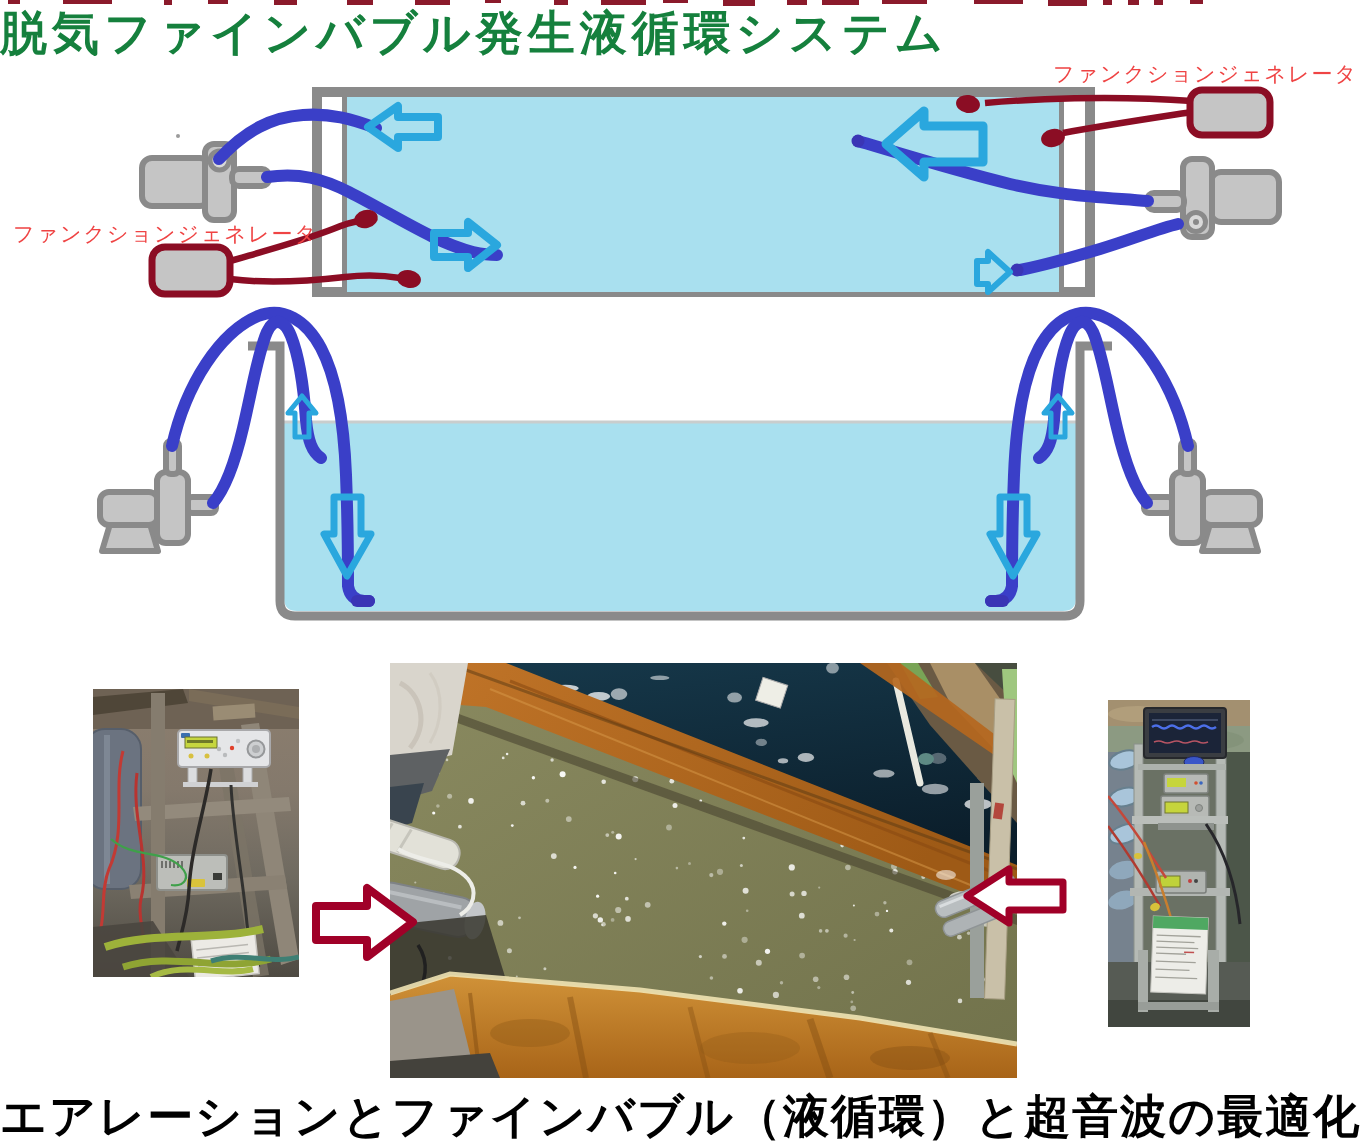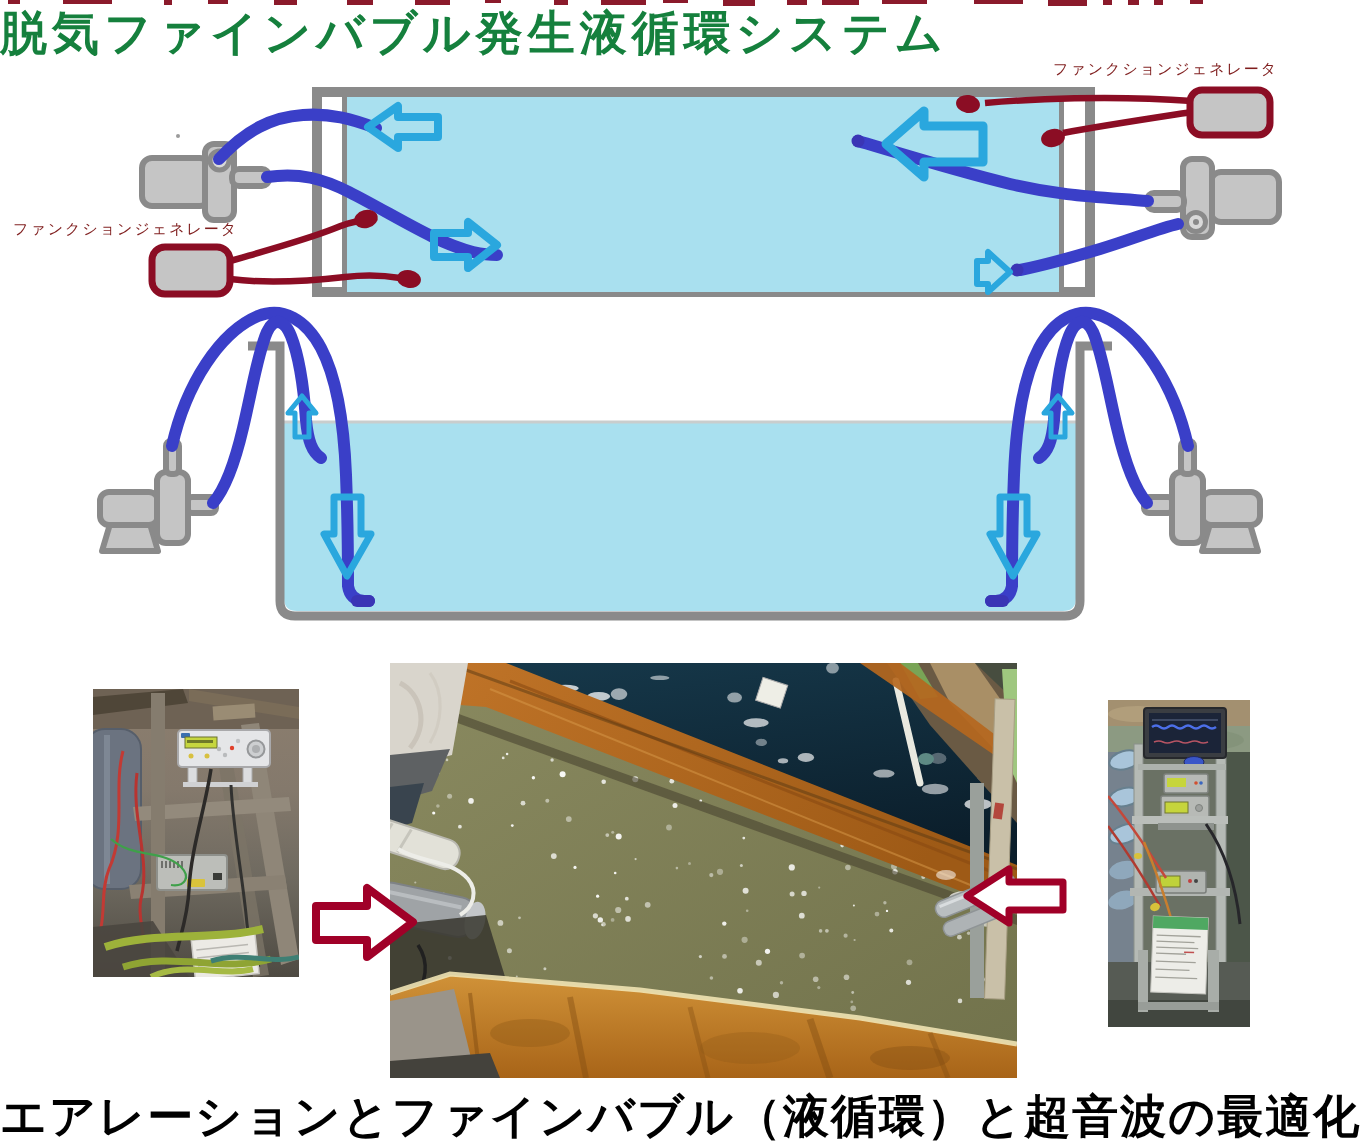--- a/index.html
+++ b/index.html
@@ -1,21 +1,21 @@
 <!DOCTYPE html>
 <html><head>
 <meta charset="utf-8">
 <style>
   html,body{margin:0;padding:0;background:#fff;}
   .stage{position:relative;width:1360px;height:1145px;background:#fff;overflow:hidden;
          font-family:"Liberation Sans","DejaVu Sans",sans-serif;}
   .layer{position:absolute;left:0;top:0;}
   .title{position:absolute;left:0;top:2px;width:1360px;text-align:left;
          font-size:47px;font-weight:bold;color:#15803d;letter-spacing:5px;white-space:nowrap;}
-  .fg-label{position:absolute;font-size:15px;color:#7f1d1d;letter-spacing:2px;white-space:nowrap;}
+  .fg-label{position:absolute;font-size:21px;color:#ef4444;letter-spacing:2px;white-space:nowrap;}
   .fg-label.left{left:13px;top:220px;}
   .fg-label.right{left:1053px;top:60px;}
   .caption{position:absolute;left:0;top:1086px;width:1360px;text-align:center;
            font-size:46px;font-weight:bold;color:#000;letter-spacing:2px;white-space:nowrap;}
 </style>
 </head>
 <body>
 
 <div class="stage">
 

